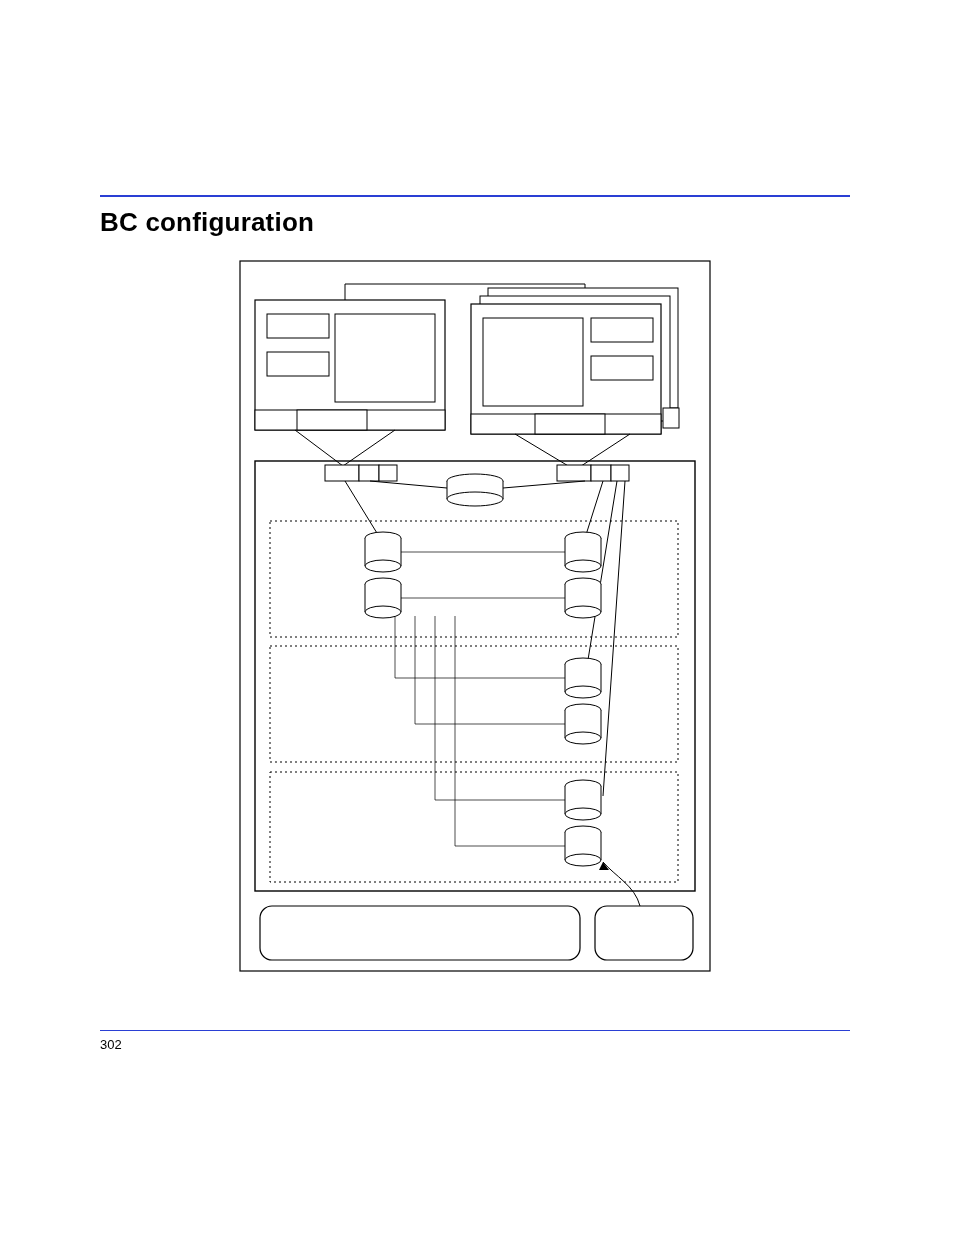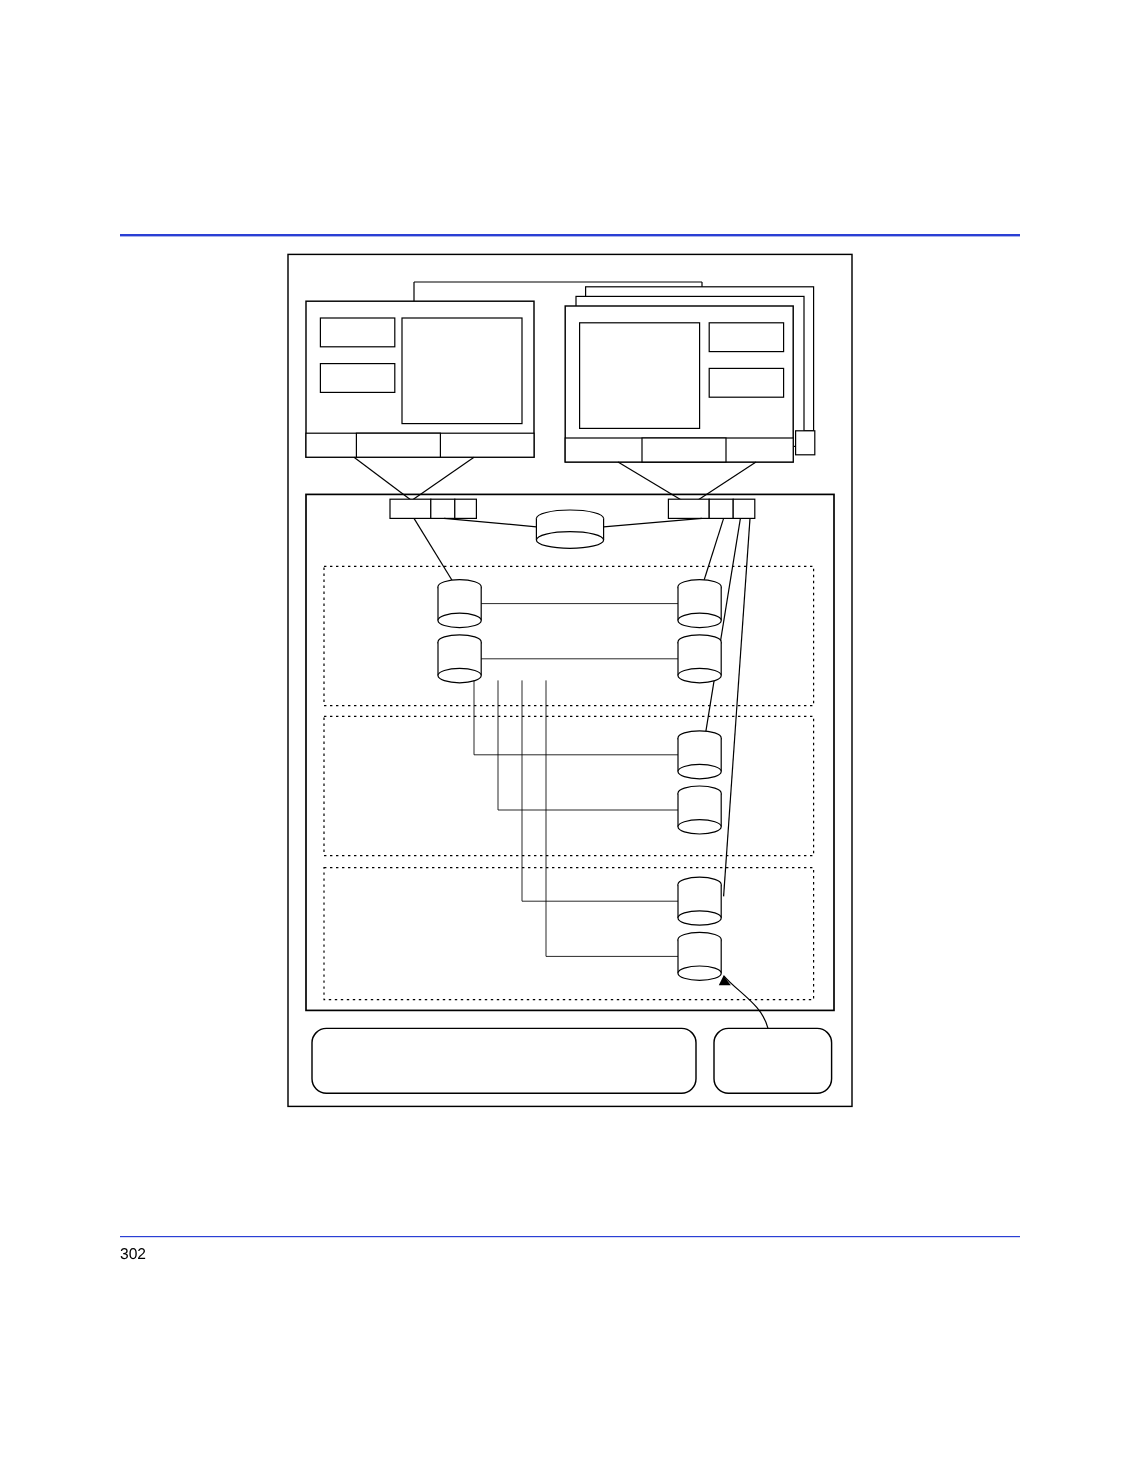--- a/index.html
+++ b/index.html
@@ -51,20 +51,21 @@
   .footer-right {
     font-style: italic;
     font-family: Georgia, 'Times New Roman', serif;
   }
 </style>
 </head>
 <body>
 
 <div class="page">
   <div class="rule-top"></div>
+  <div class="heading">BC configuration</div>
 
   <div class="diagram-wrap">
     <svg width="480" height="720" viewBox="0 0 480 720">
 
       <rect x="5" y="5" width="470" height="710" fill="none" stroke="#000" stroke-width="1.2"></rect>
 
       <line x1="110" y1="28" x2="350" y2="28" stroke="#000" stroke-width="1"></line>
       <line x1="110" y1="28" x2="110" y2="45" stroke="#000" stroke-width="1"></line>
       <line x1="350" y1="28" x2="350" y2="43" stroke="#000" stroke-width="1"></line>
 

